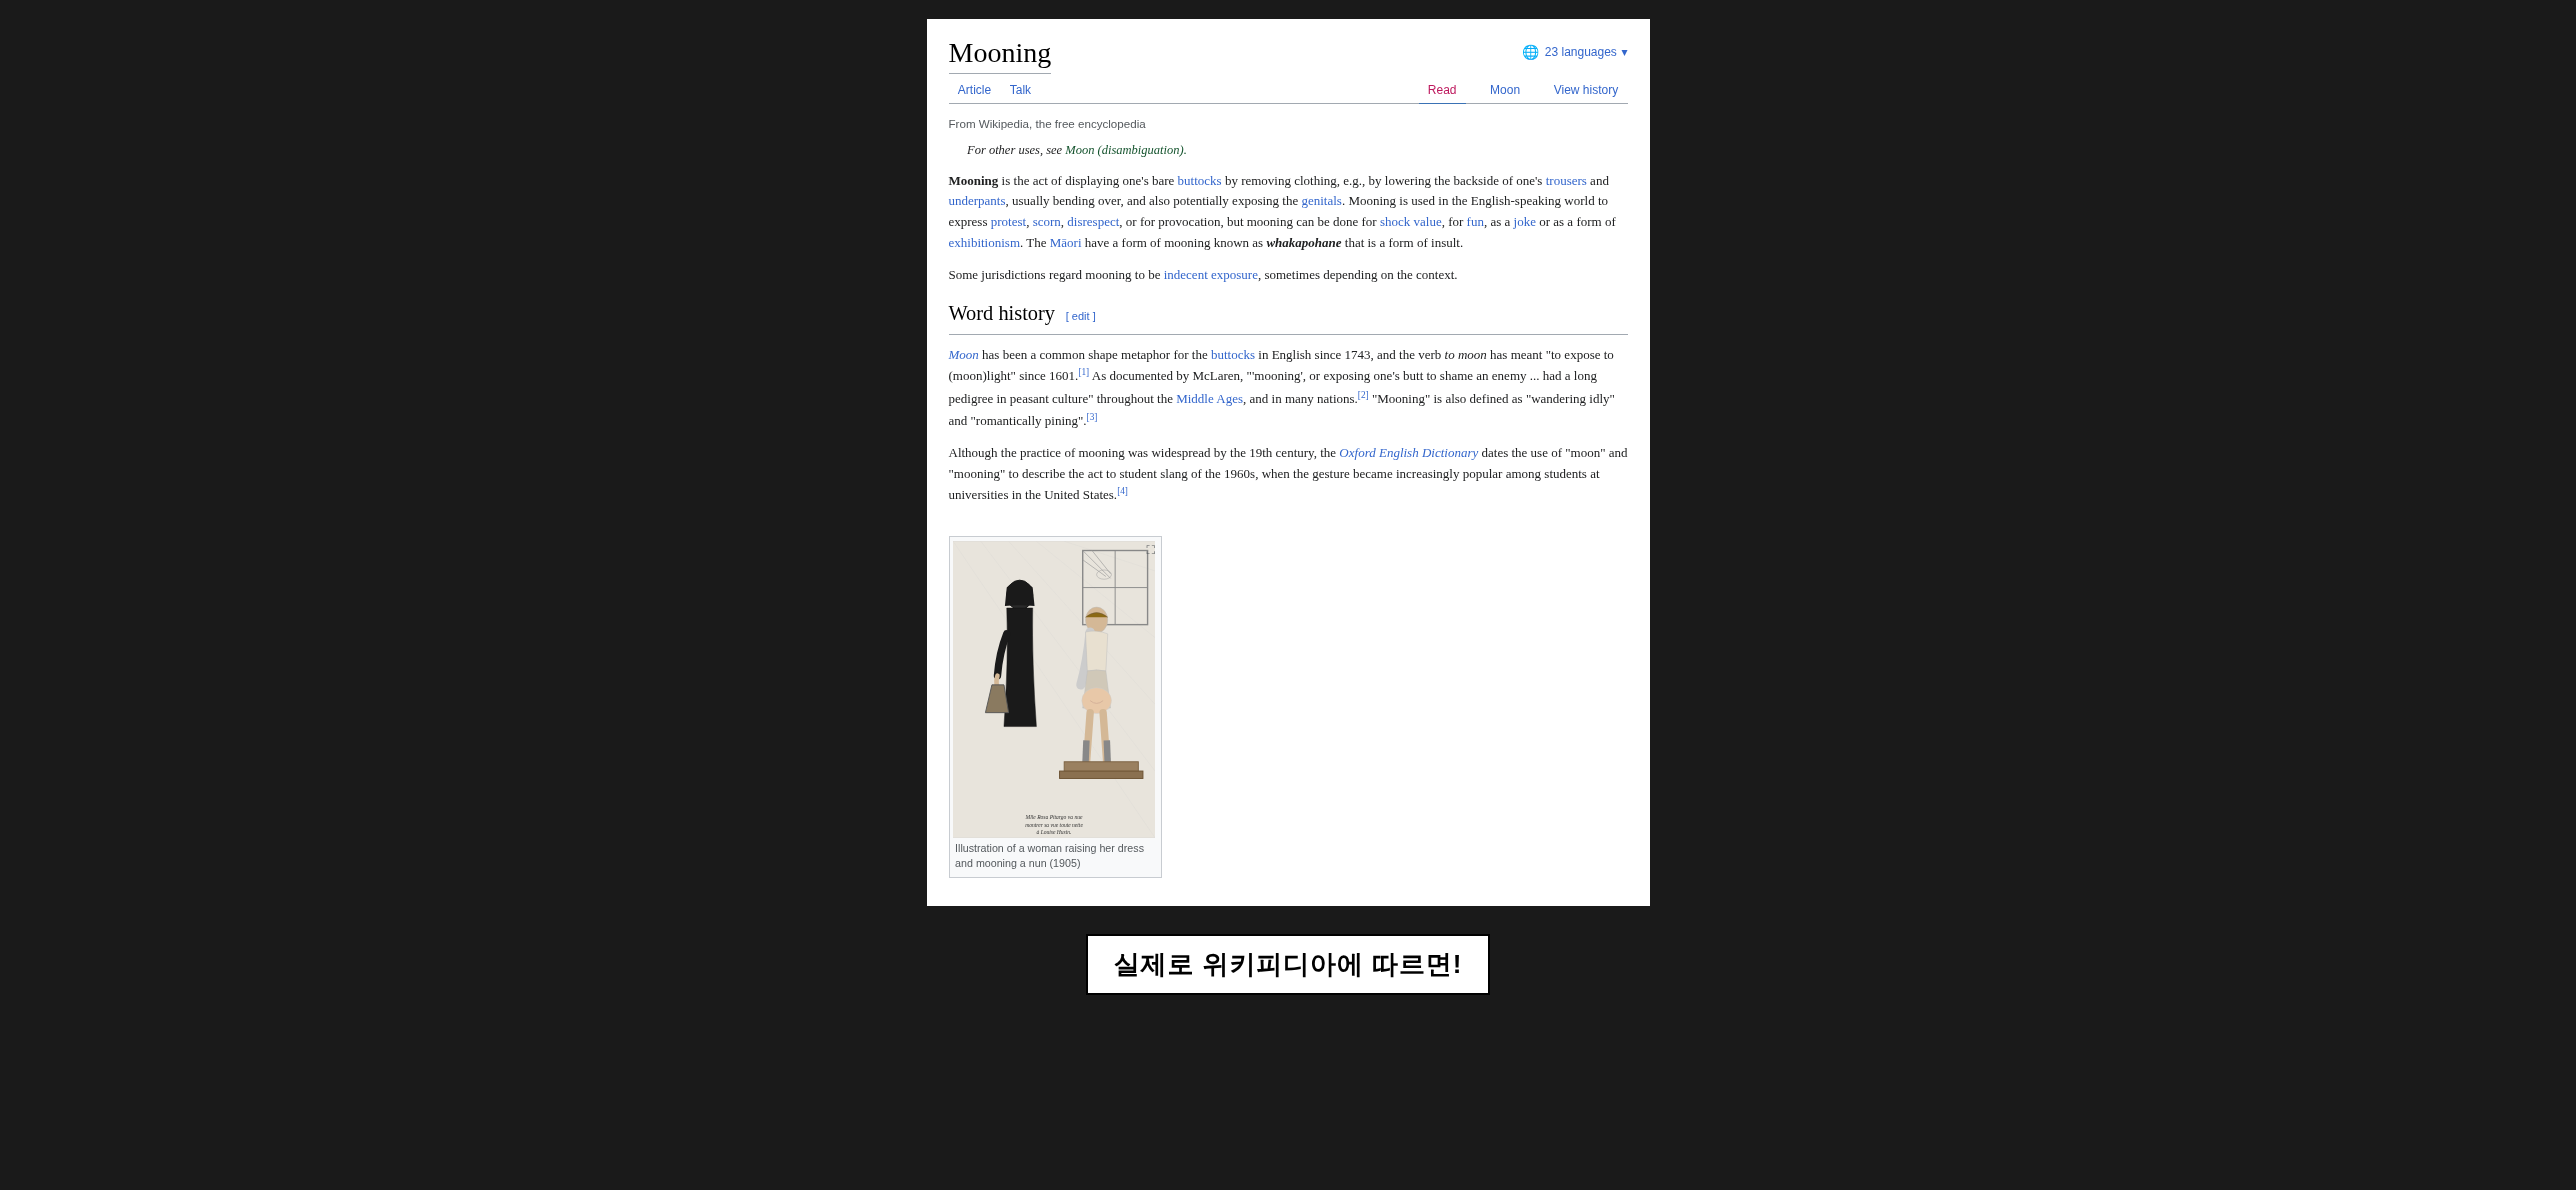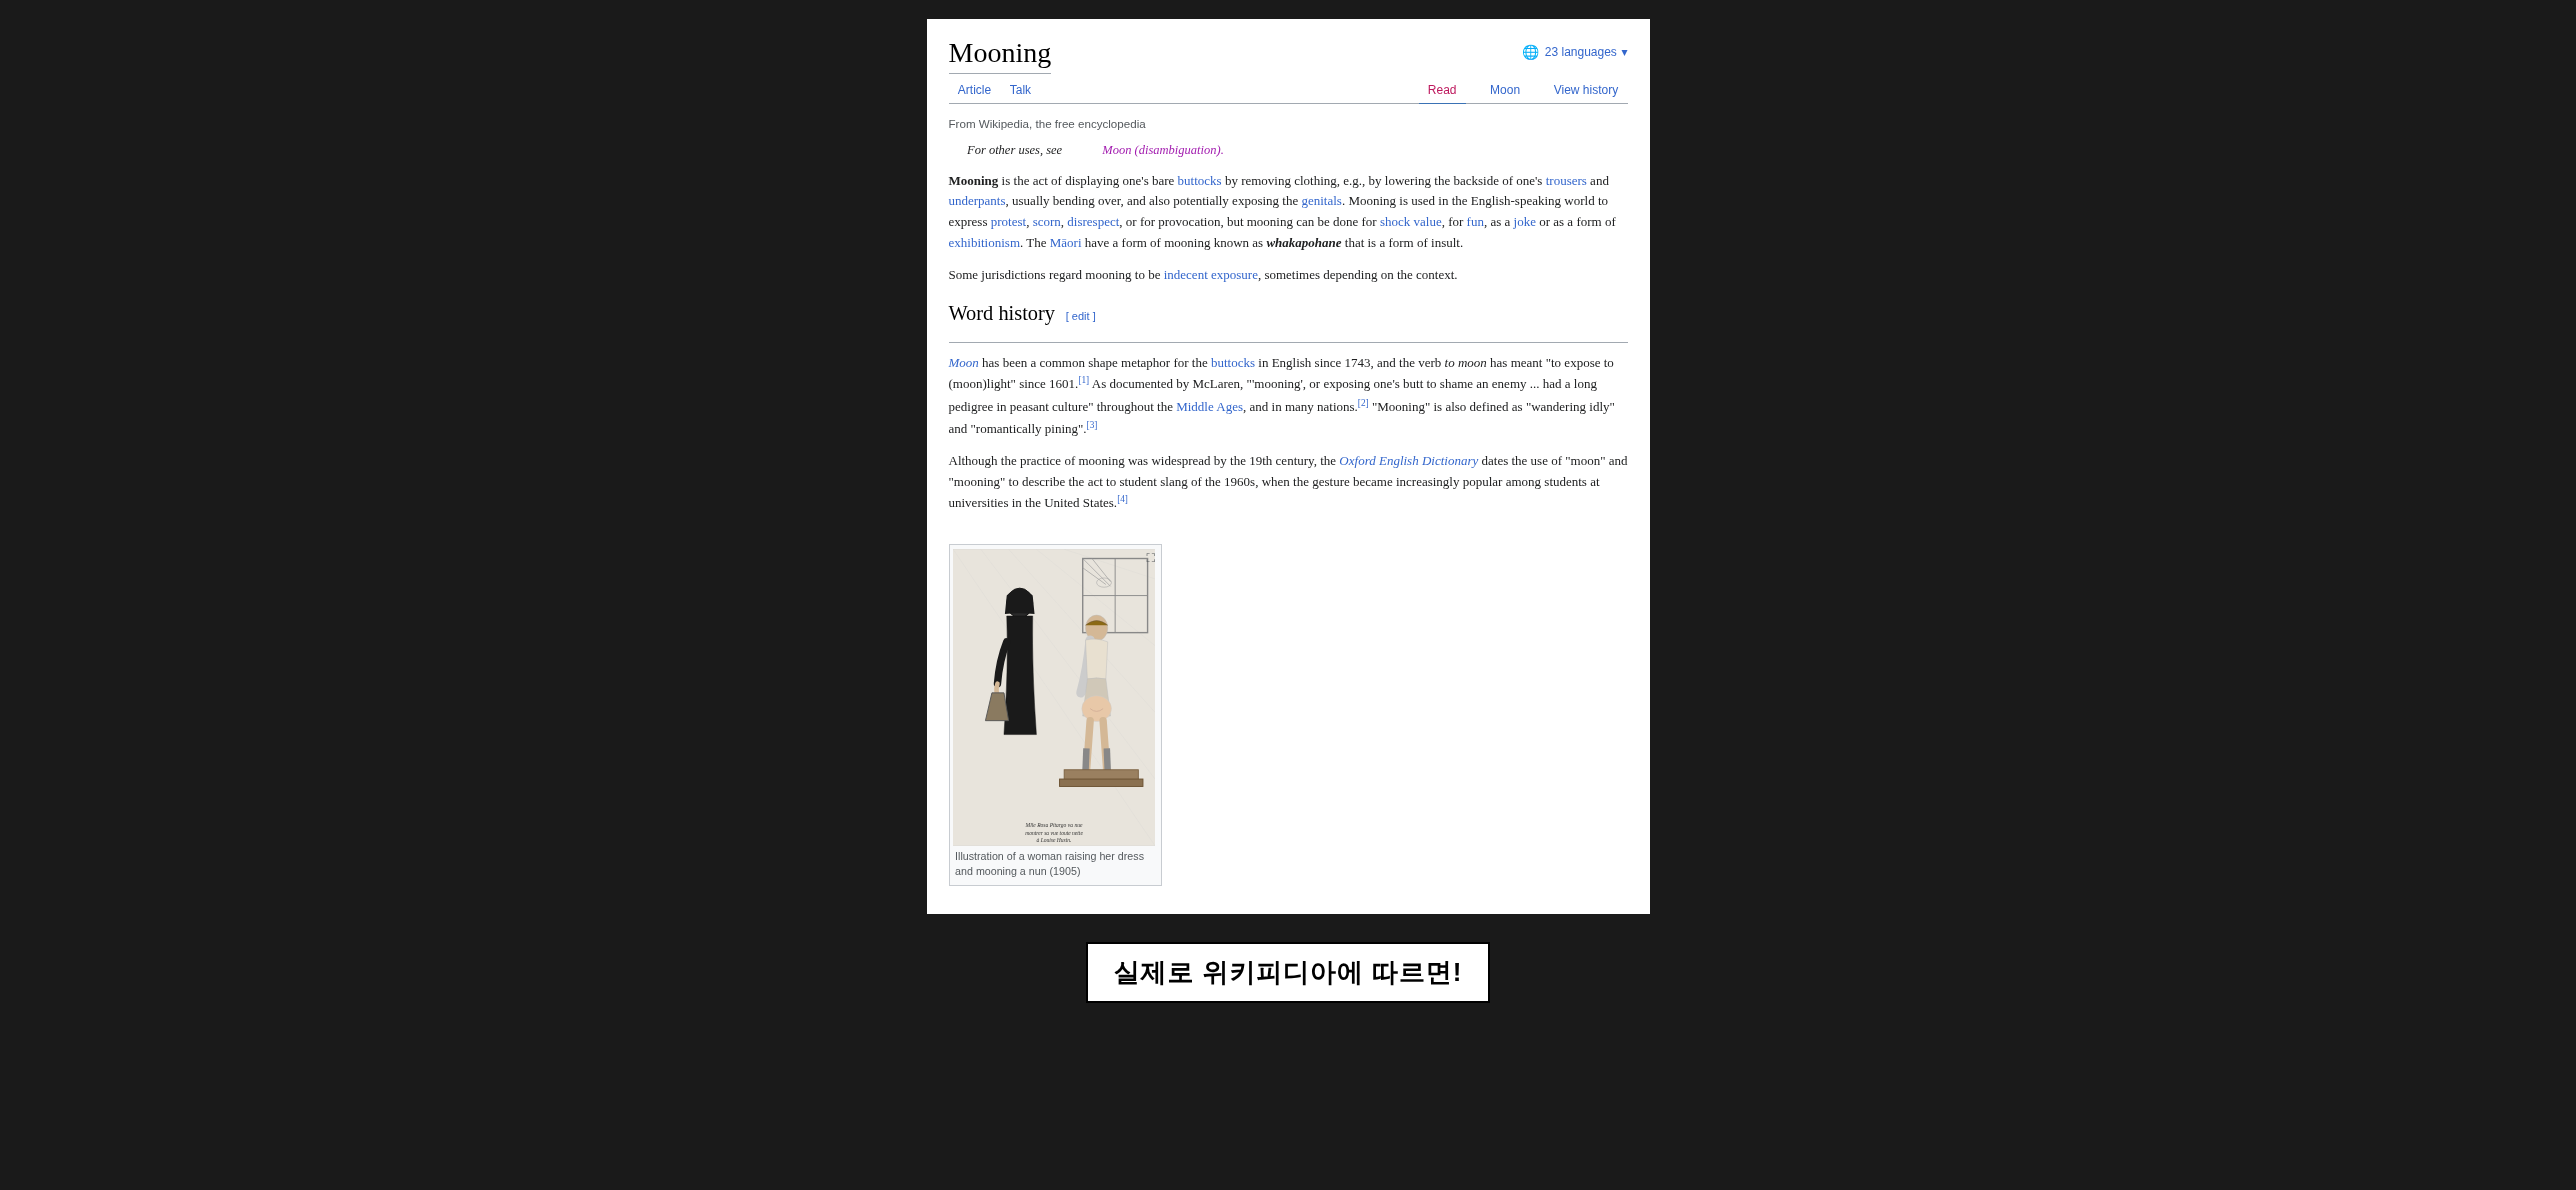--- a/index.html
+++ b/index.html
@@ -81,21 +81,21 @@
       font-size: 11.6px;
       color: #54595d;
       margin-bottom: 13px;
     }
     .disambig {
       font-style: italic;
       margin: 0 0 13px 18.5px;
       font-size: 12.5px;
       color: #202122;
     }
-    .disambig a { color: #a21caf; text-decoration: none; margin-left: 37px; }
+    .disambig a { color: #14532d; text-decoration: none; }
     .content-body {
       display: flex;
       gap: 18.5px;
       align-items: flex-start;
       flex-direction: column;
     }
     .text-content {
       flex: 1;
     }
     .main-para {
@@ -105,21 +105,21 @@
       margin-bottom: 11px;
     }
     .main-para a { color: #36c; text-decoration: none; }
     .main-para b { font-weight: bold; }
     .main-para i { font-style: italic; }
     .section-title {
       font-family: 'Linux Libertine', 'Georgia', serif;
       font-size: 20.4px;
       font-weight: normal;
       border-bottom: 0.9px solid #a2a9b1;
-      padding-bottom: 17px;
+      padding-bottom: 9px;
       margin: 16.7px 0 9.3px 0;
       color: #000;
     }
     .section-title .edit-link {
       font-size: 11px;
       font-family: sans-serif;
       color: #36c;
       text-decoration: none;
       margin-left: 5.6px;
       font-weight: normal;

